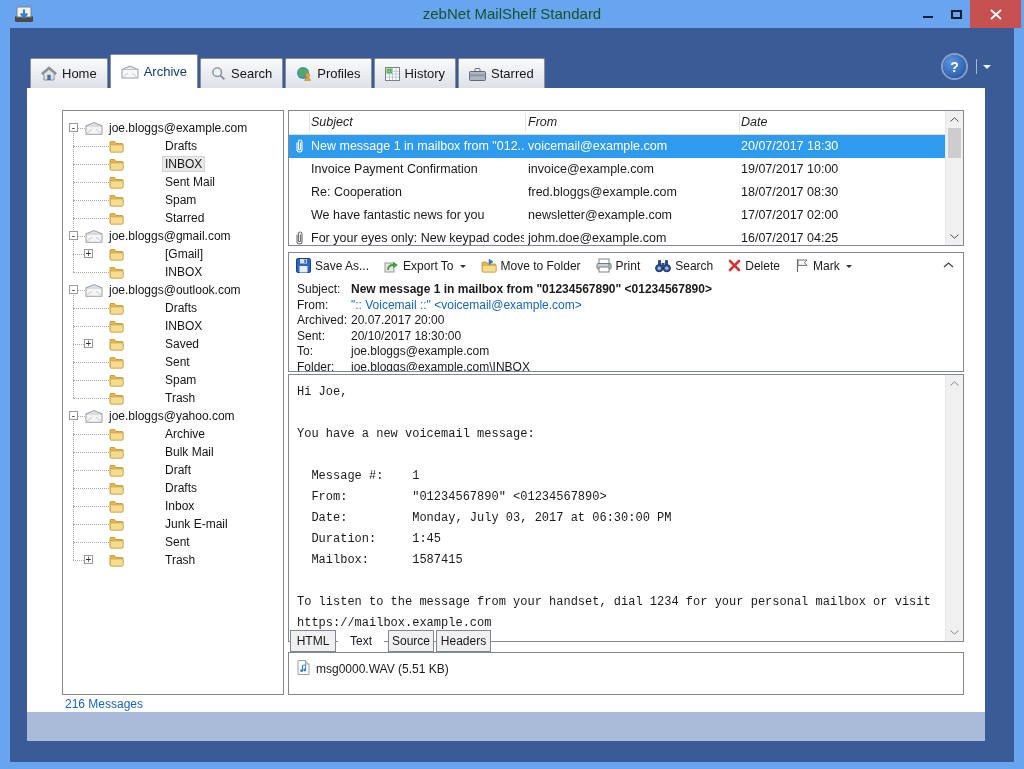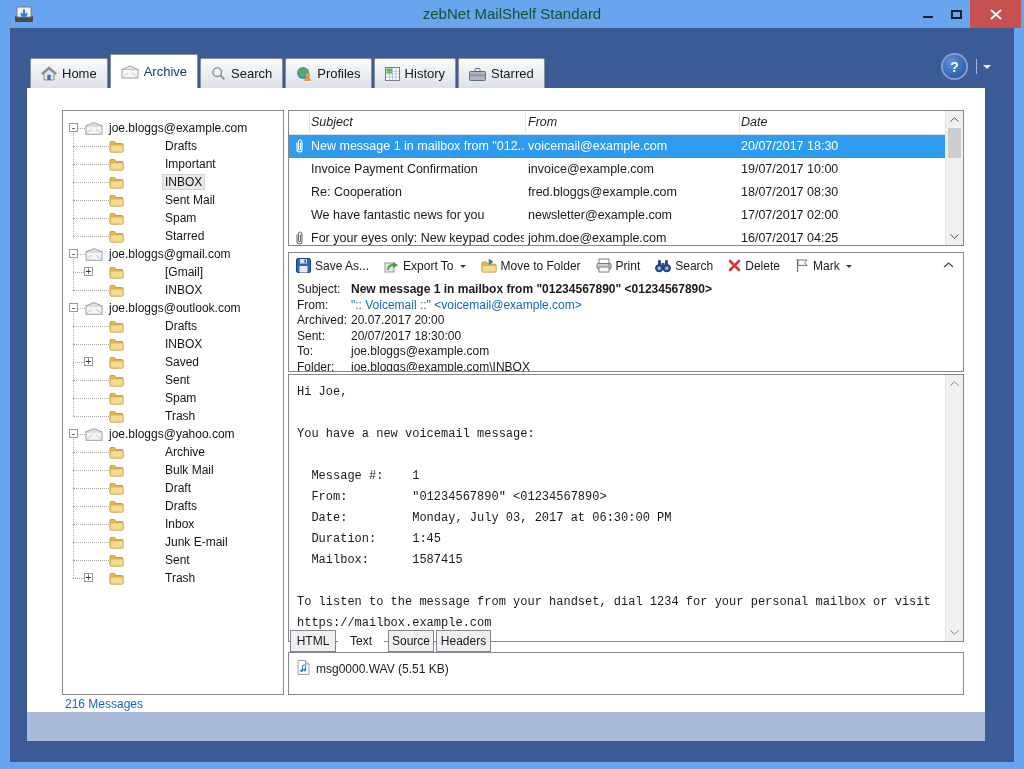--- a/index.html
+++ b/index.html
@@ -226,28 +226,20 @@
                   <path d="M1.4 5 H14 V11 Q14 12 13 12 H2 Q1.4 12 1.4 11Z" fill="#F5DC8E" stroke="#C8A244" stroke-width="0.6"></path>
                 </svg></span>
               <span class="tlabel fold">Drafts</span>
             </div>
             <div class="trow">
               <span class="hstub" style="width: 36px;"></span>
               <span class="ticon-fold"><svg width="15" height="13" viewBox="0 0 15 13">
                   <path d="M1 2.5 Q1 1.5 2 1.5 H5.5 L7 3.5 H13 Q14 3.5 14 4.5 V11 Q14 12 13 12 H2 Q1 12 1 11Z" fill="#E8B64C" stroke="#B8912E" stroke-width="0.8"></path>
                   <path d="M1.4 5 H14 V11 Q14 12 13 12 H2 Q1.4 12 1.4 11Z" fill="#F5DC8E" stroke="#C8A244" stroke-width="0.6"></path>
                 </svg></span>
-              <span class="tlabel fold">Important</span>
-            </div>
-            <div class="trow">
-              <span class="hstub" style="width: 36px;"></span>
-              <span class="ticon-fold"><svg width="15" height="13" viewBox="0 0 15 13">
-                  <path d="M1 2.5 Q1 1.5 2 1.5 H5.5 L7 3.5 H13 Q14 3.5 14 4.5 V11 Q14 12 13 12 H2 Q1 12 1 11Z" fill="#E8B64C" stroke="#B8912E" stroke-width="0.8"></path>
-                  <path d="M1.4 5 H14 V11 Q14 12 13 12 H2 Q1.4 12 1.4 11Z" fill="#F5DC8E" stroke="#C8A244" stroke-width="0.6"></path>
-                </svg></span>
               <span class="tlabel fold selected">INBOX</span>
             </div>
             <div class="trow">
               <span class="hstub" style="width: 36px;"></span>
               <span class="ticon-fold"><svg width="15" height="13" viewBox="0 0 15 13">
                   <path d="M1 2.5 Q1 1.5 2 1.5 H5.5 L7 3.5 H13 Q14 3.5 14 4.5 V11 Q14 12 13 12 H2 Q1 12 1 11Z" fill="#E8B64C" stroke="#B8912E" stroke-width="0.8"></path>
                   <path d="M1.4 5 H14 V11 Q14 12 13 12 H2 Q1.4 12 1.4 11Z" fill="#F5DC8E" stroke="#C8A244" stroke-width="0.6"></path>
                 </svg></span>
               <span class="tlabel fold">Sent Mail</span>
             </div>
@@ -593,21 +585,21 @@
           <div class="hrow">
             <span class="hlabel">From:</span>
             <span class="hvalue link">":: Voicemail ::" &lt;voicemail@example.com&gt;</span>
           </div>
           <div class="hrow">
             <span class="hlabel">Archived:</span>
             <span class="hvalue">20.07.2017 20:00</span>
           </div>
           <div class="hrow">
             <span class="hlabel">Sent:</span>
-            <span class="hvalue">20/07/2017 18:30:00</span>
+            <span class="hvalue">20/10/2017 18:30:00</span>
           </div>
           <div class="hrow">
             <span class="hlabel">To:</span>
             <span class="hvalue">joe.bloggs@example.com</span>
           </div>
           <div class="hrow">
             <span class="hlabel">Folder:</span>
             <span class="hvalue">joe.bloggs@example.com\INBOX</span>
           </div>
         </div>

